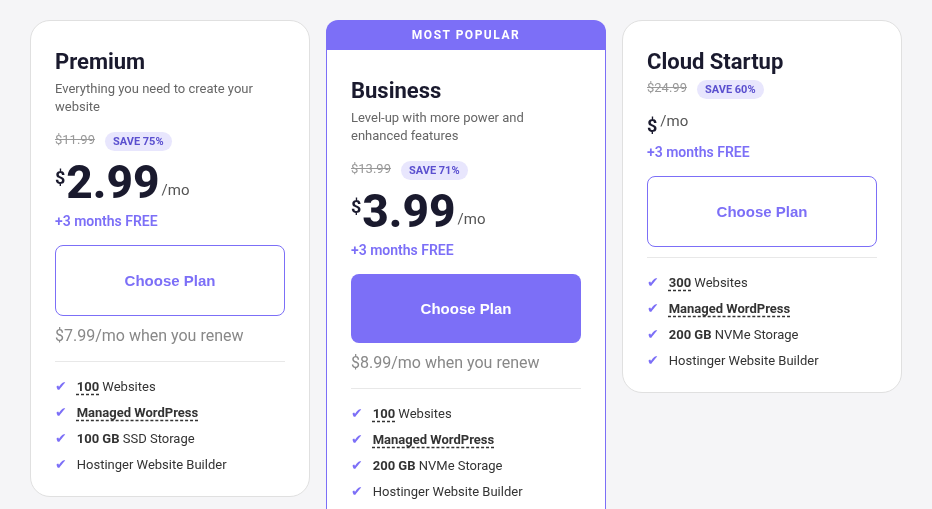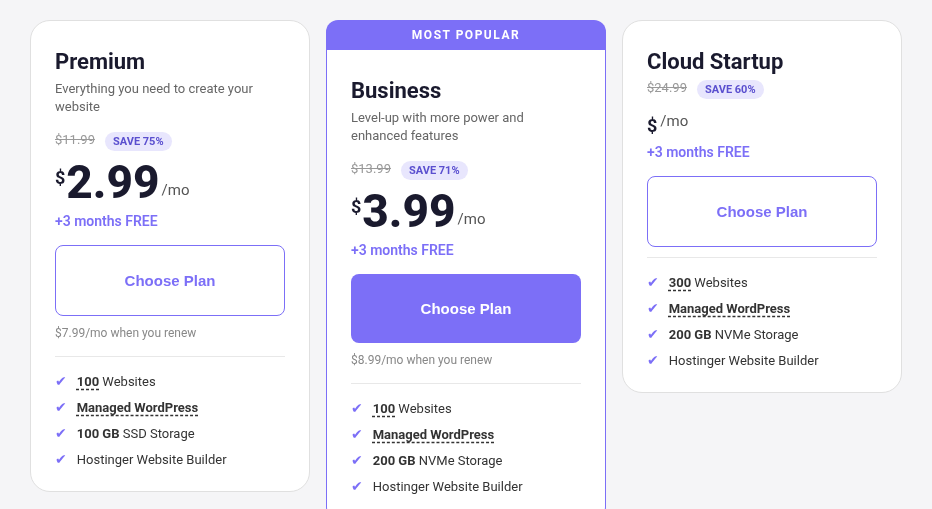--- a/index.html
+++ b/index.html
@@ -125,21 +125,21 @@
       background: #fff;
       border: 1.5px solid #7c6ff7;
       color: #7c6ff7;
     }
     .choose-btn.filled {
       background: #7c6ff7;
       border: none;
       color: #fff;
     }
     .renew-note {
-      font-size: 12px;
+      font-size: 16px;
       color: #888;
       margin-bottom: 16px;
     }
     .divider {
       border: none;
       border-top: 1px solid #e8e8e8;
       margin-bottom: 16px;
     }
     .feature-list {
       list-style: none;

